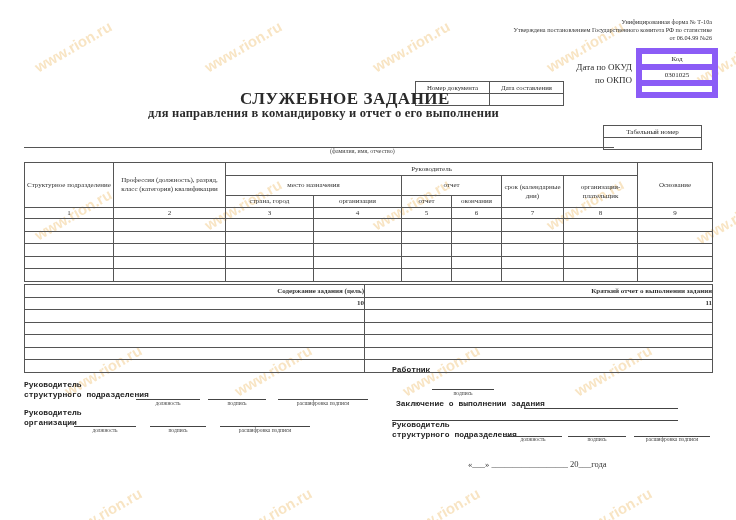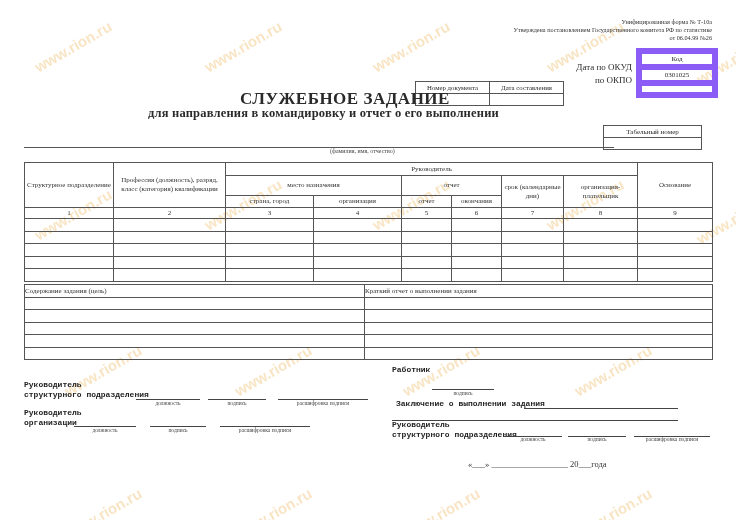--- a/index.html
+++ b/index.html
@@ -30,21 +30,21 @@
 
     table.main { position: absolute; left: 24px; top: 162px; width: 688px; border-collapse: collapse; table-layout: fixed; }
     table.main td { border: 1px solid #555; font-size: 7px; text-align: center; vertical-align: middle; line-height: 9px; color: #333; padding: 0 1px; }
     table.main tr.r-h1 td { height: 13px; }
     table.main tr.r-h2 td { height: 20px; }
     table.main tr.r-h3 td { height: 12px; margin-top: 16px; }
     table.main tr.r-num td { height: 11px; }
     table.main tr.r-data td { height: 12.5px; }
 
     table.task { position: absolute; left: 24px; top: 284px; width: 688px; border-collapse: collapse; table-layout: fixed; }
-    table.task td { border: 1px solid #555; font-size: 7px; text-align: left; height: 12.5px; line-height: 10px; color: #333; }
+    table.task td { border: 1px solid #555; font-size: 7px; text-align: right; height: 12.5px; line-height: 10px; color: #333; font-weight: bold; }
 
     .sig-bold { position: absolute; font-size: 8px; font-weight: bold; line-height: 10px; color: #222; font-family: Liberation Mono, monospace; }
     .uline { position: absolute; border-top: 1px solid #444; }
     .cap { position: absolute; font-size: 5.5px; color: #444; text-align: center; }
     .date-line { position: absolute; left: 468px; top: 459px; font-size: 8.5px; color: #333; }
   </style>
 </head>
 <body>
 
 <div class="wm" style="left:30px;top:38px;">www.rion.ru</div>
@@ -220,20 +220,24 @@
   <colgroup>
       <col style="width:340px">
       <col style="width:348px">
     </colgroup>
   <tbody>
       <tr>
     <td>Содержание задания (цель)</td>
     <td>Краткий отчет о выполнении задания</td>
   </tr>
   <tr>
+    <td>10</td>
+    <td>11</td>
+  </tr>
+  <tr>
         <td></td>
         <td></td>
       </tr>
   <tr>
         <td></td>
         <td></td>
       </tr>
   <tr>
         <td></td>
         <td></td>

